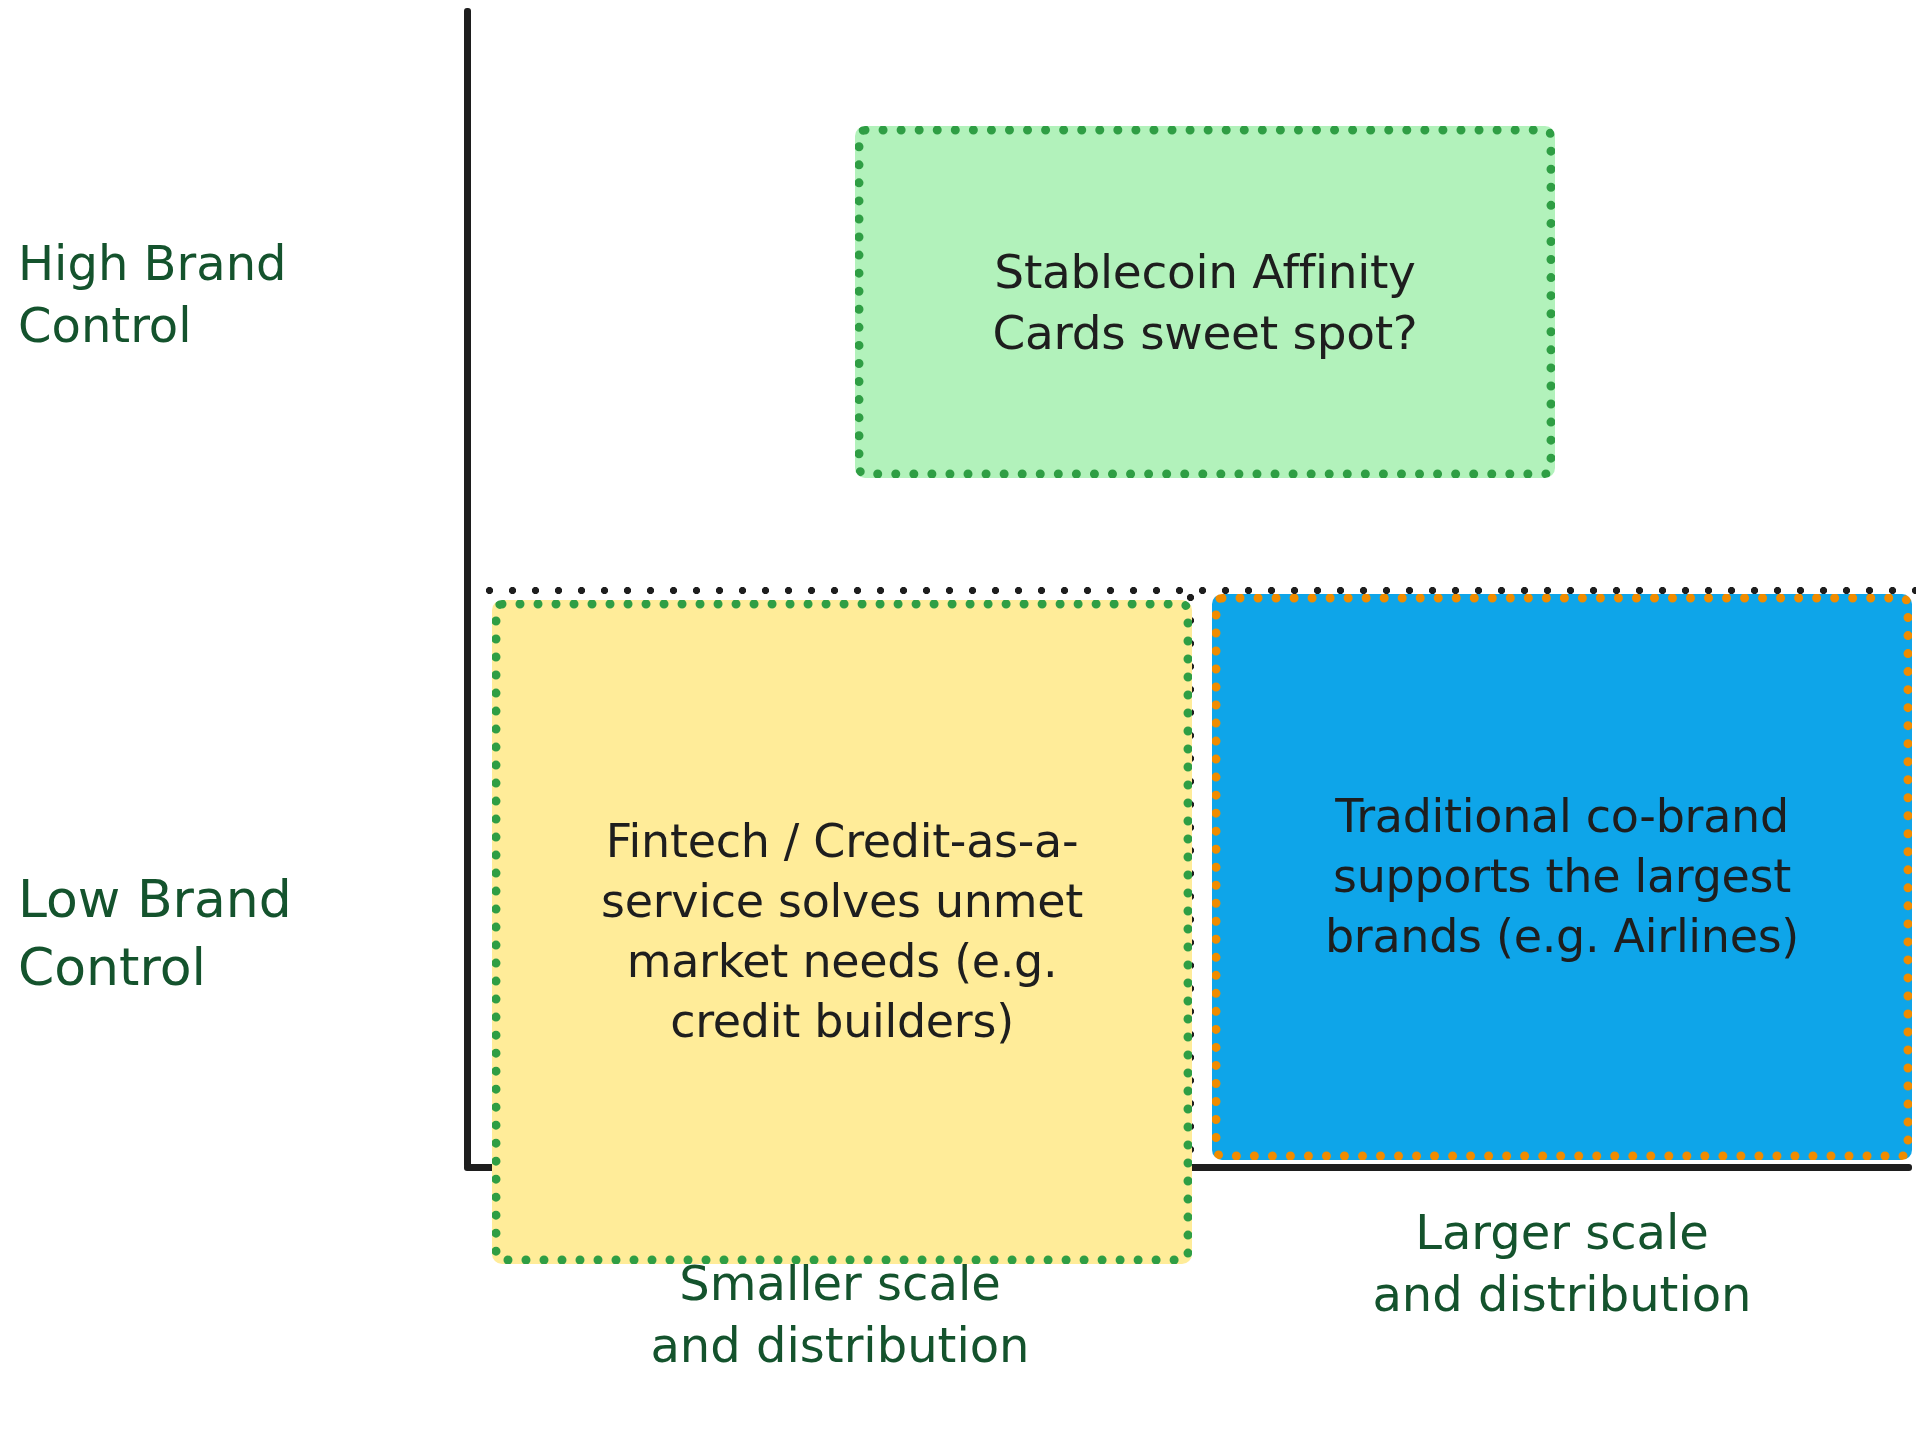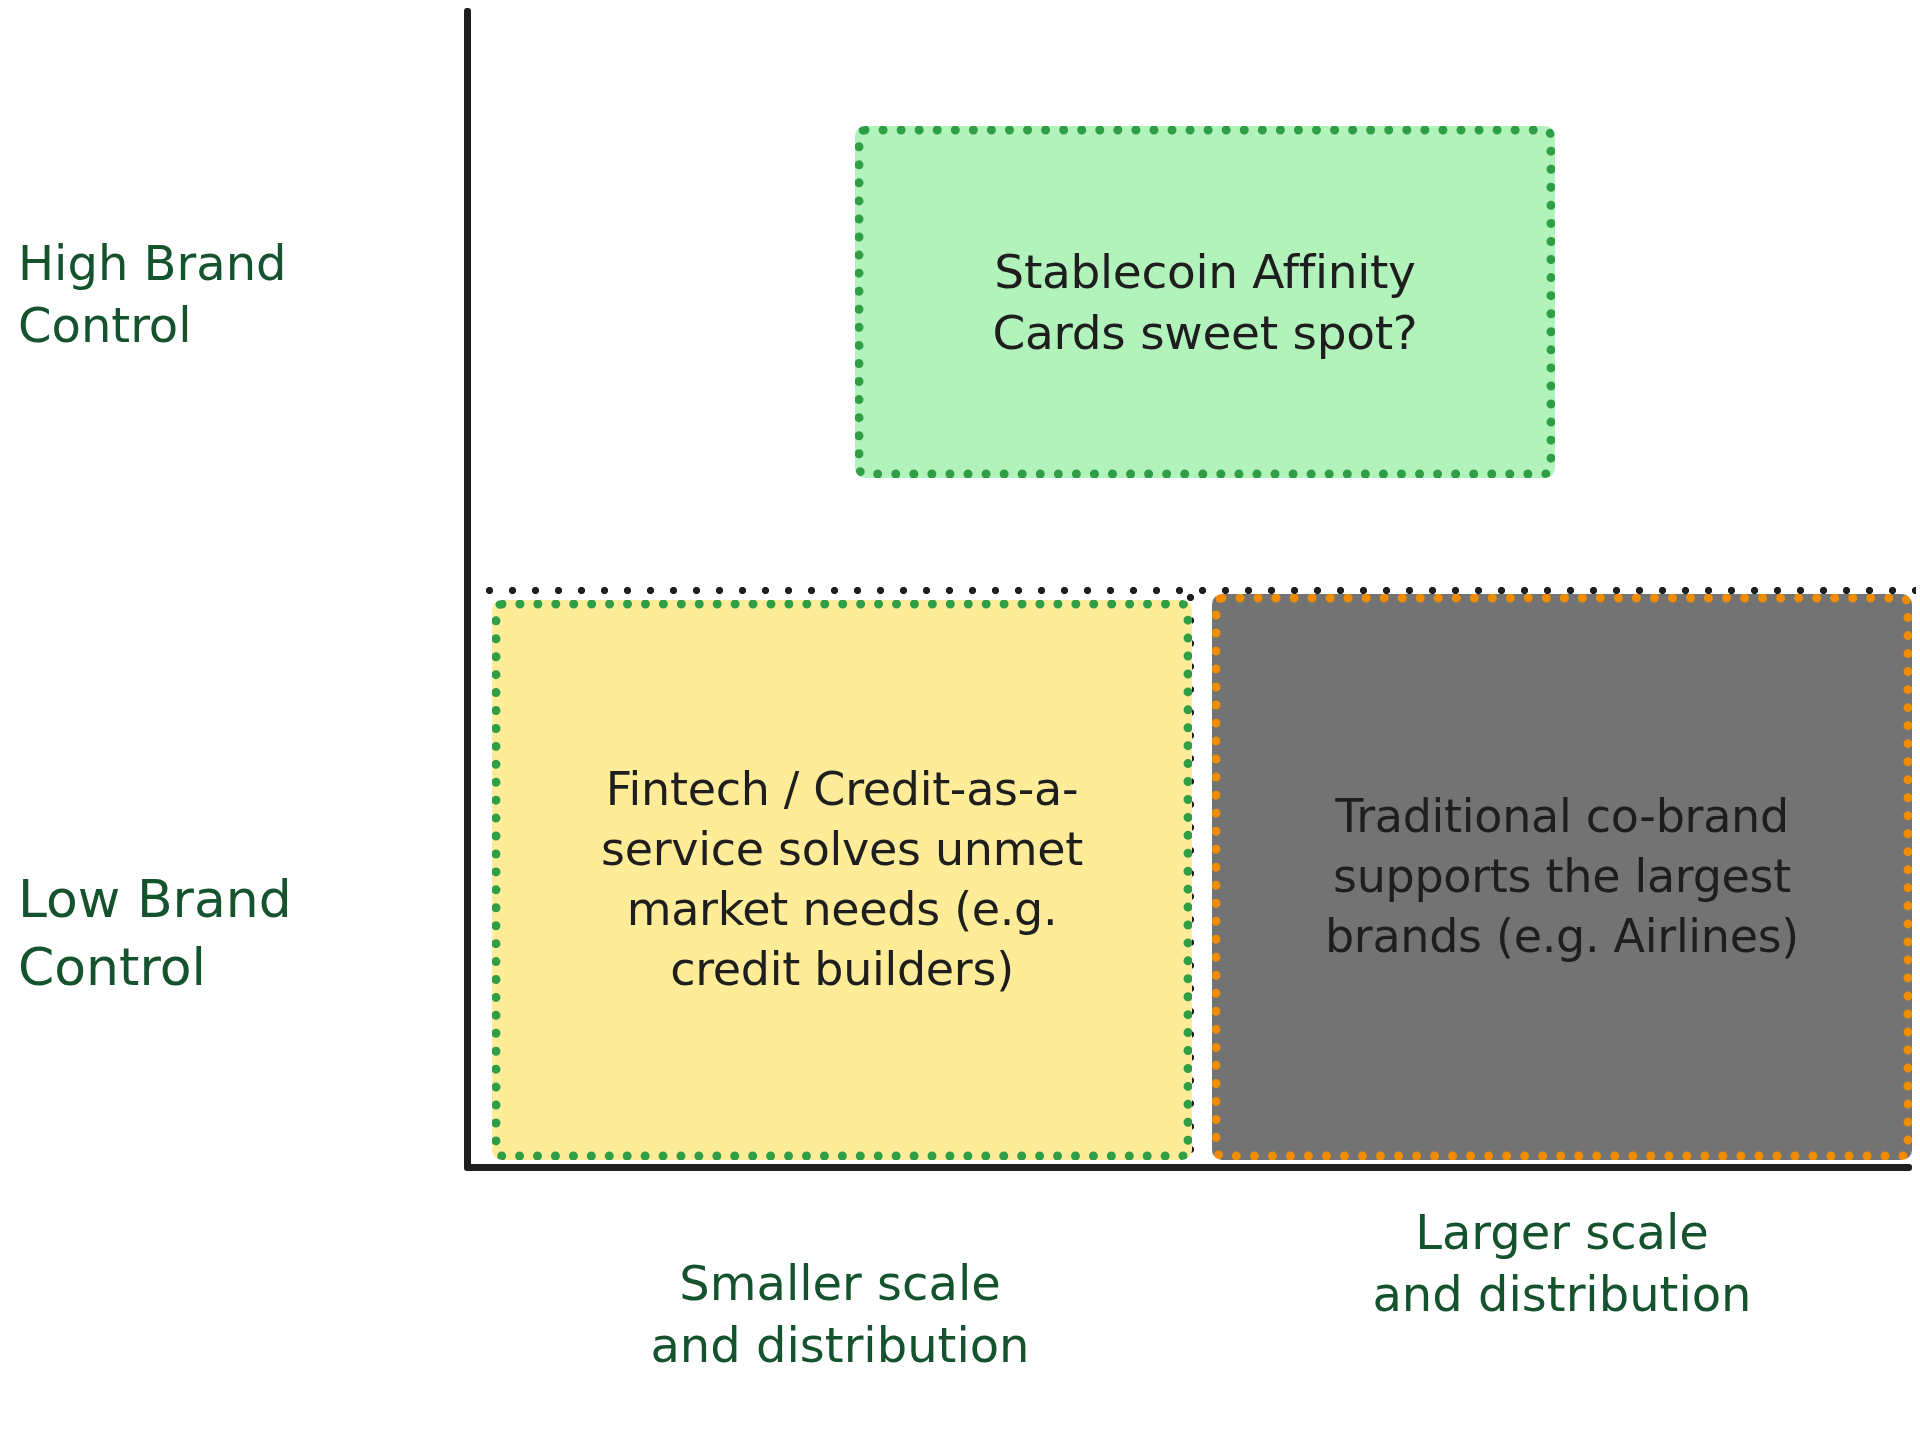--- a/index.html
+++ b/index.html
@@ -98,21 +98,21 @@
     border-color: #2f9e44;
   }
   #box-sweet-spot .qtext {
     font-size: 47px;
   }
 
   #box-fintech {
     left: 492px;
     top: 600px;
     width: 700px;
-    height: 560px;
+    height: 664px;
     background: #ffec99;
     border-color: #2f9e44;
   }
   #box-fintech .qtext {
     font-size: 46px;
   }
 
   #box-traditional {
     left: 1212px;
     top: 594px;
@@ -191,19 +191,19 @@
 Cards sweet spot?</span>
   </div>
 
   <div class="qbox" id="box-fintech" style="background: rgb(255, 236, 153); border-color: rgb(47, 158, 68); border-style: dotted;">
     <span class="qtext">Fintech / Credit-as-a-
 service solves unmet
 market needs (e.g.
 credit builders)</span>
   </div>
 
-  <div class="qbox" id="box-traditional" style="background: #737373; border-color: rgb(240, 140, 0); border-style: dotted;">
+  <div class="qbox" id="box-traditional" style="background: #0ea5e9; border-color: rgb(240, 140, 0); border-style: dotted;">
     <span class="qtext">Traditional co-brand
 supports the largest
 brands (e.g. Airlines)</span>
   </div>
 
 </div>
 
 </body></html>

